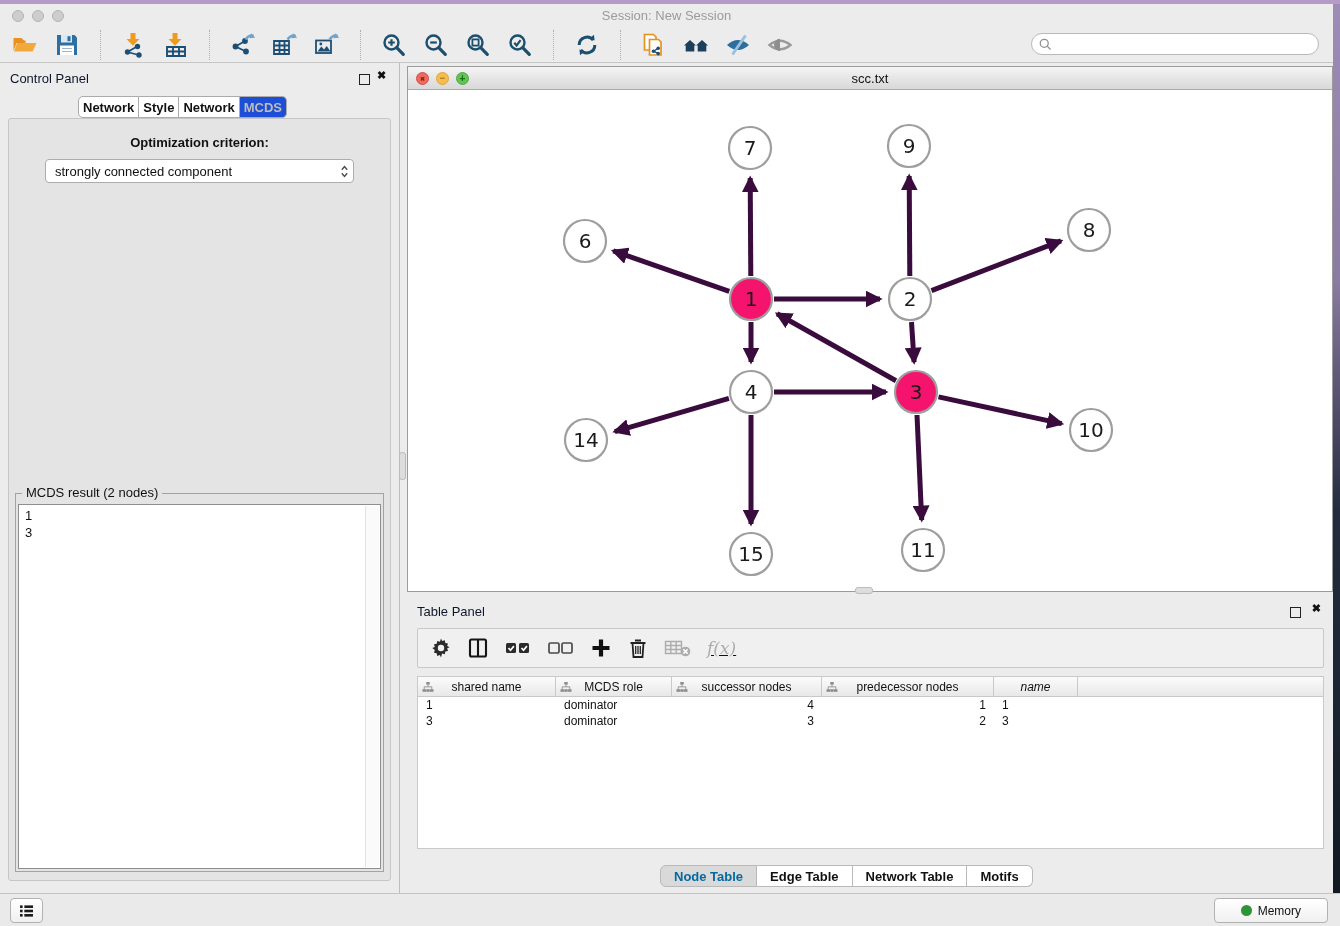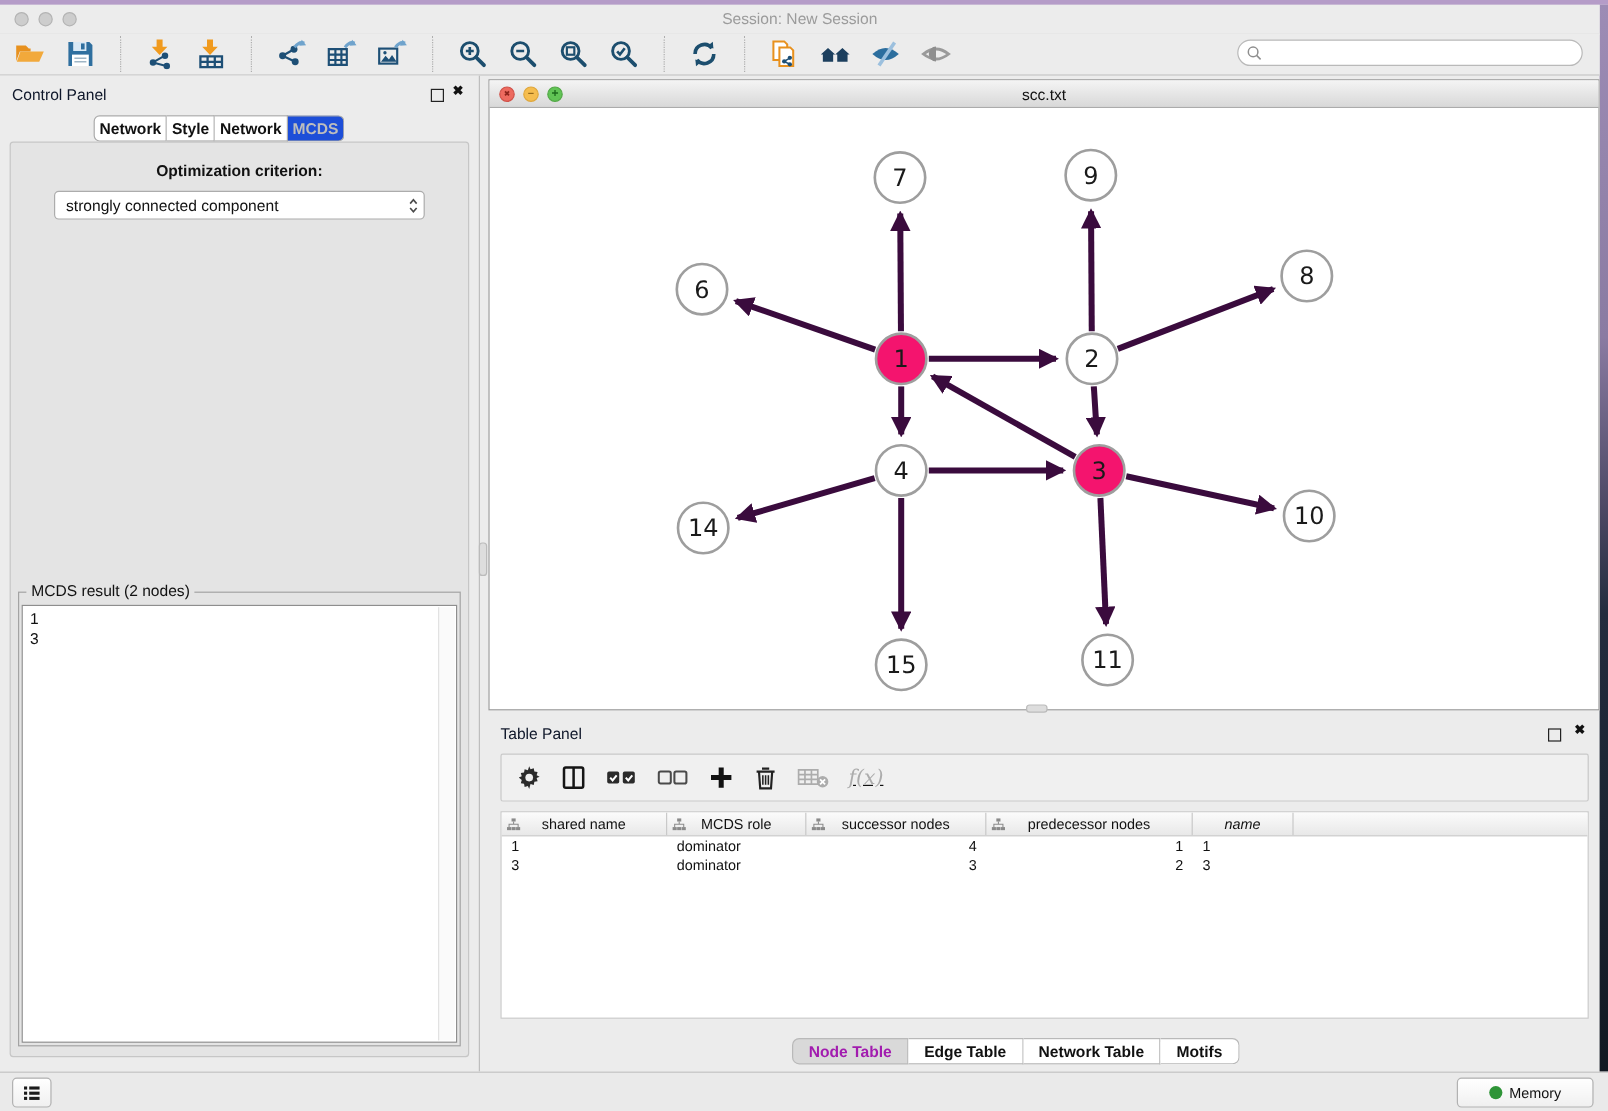--- a/index.html
+++ b/index.html
@@ -97,21 +97,21 @@
   .th{position:relative;display:flex;align-items:center;justify-content:center;font-size:12px;
       border-right:1px solid #C9C9C9;box-sizing:border-box;flex:0 0 auto;cursor:pointer;}
   .th .hier{position:absolute;left:4px;width:12px;height:12px;}
   .tr{display:flex;height:16px;line-height:16px;font-size:12px;}
   .td{box-sizing:border-box;padding:0 8px;flex:0 0 auto;overflow:hidden;white-space:nowrap;}
   .btabs{position:absolute;left:253px;bottom:6px;display:flex;height:22px;}
   .btab{display:flex;align-items:center;padding:0 13px;font-size:13px;font-weight:bold;background:#FFF;
         border:1px solid #B9B9B9;border-left:none;cursor:pointer;}
   .btab:first-child{border-left:1px solid #B9B9B9;border-radius:6px 0 0 6px;}
   .btab:last-child{border-radius:0 6px 6px 0;}
-  .btab.active{background:#D9D9D9;color:#a21caf;}
+  .btab.active{background:#D9D9D9;color:#0369a1;}
 
   
   #status-bar{left:0;top:893px;width:1340px;height:33px;background:#EAEAEA;border-top:1px solid #C4C4C4;box-sizing:border-box;}
   .sb-btn{position:absolute;top:4px;height:25px;background:linear-gradient(#FFF,#F0F0F0);border:1px solid #B2B2B2;
           border-radius:4px;display:flex;align-items:center;justify-content:center;cursor:pointer;font-family:inherit;}
   #task-btn{left:10px;width:33px;}
   #task-btn svg{width:20px;height:20px;}
   #mem-btn{right:12px;padding:0 26px;gap:6px;font-size:12px;color:#111;}
   .memdot{width:11px;height:11px;border-radius:50%;background:#2E9437;}
 </style>

